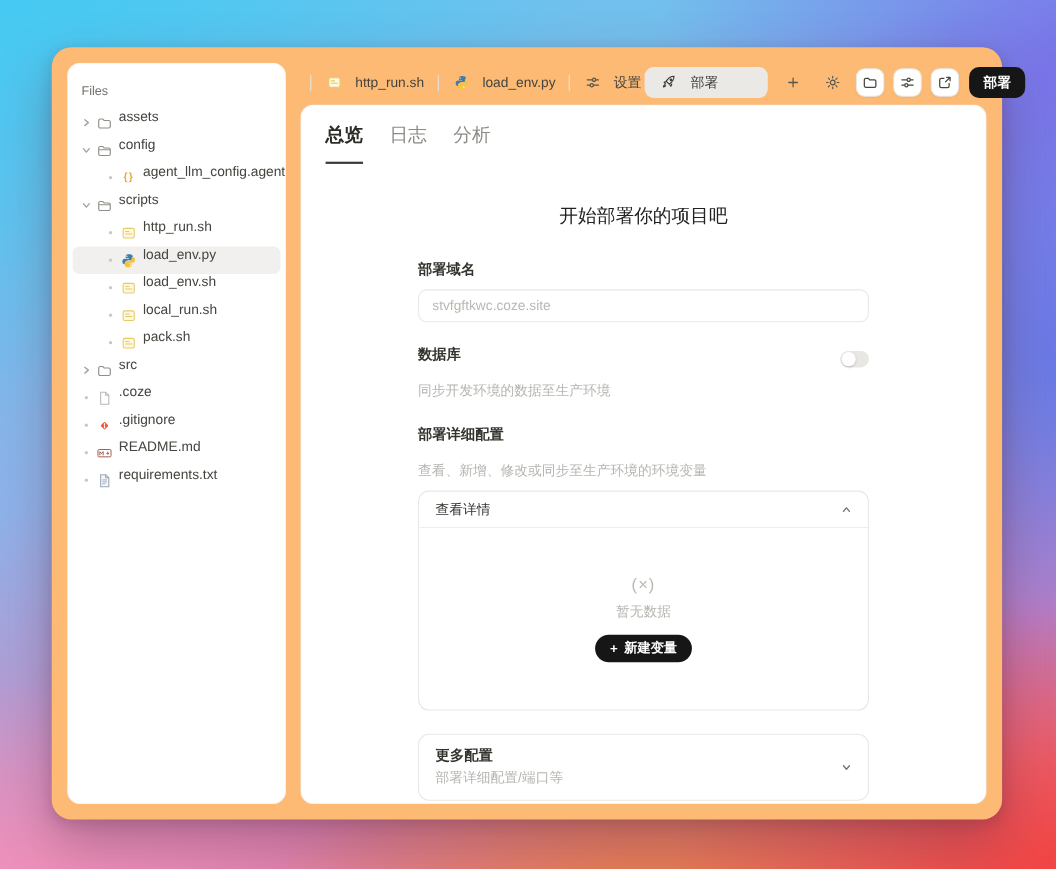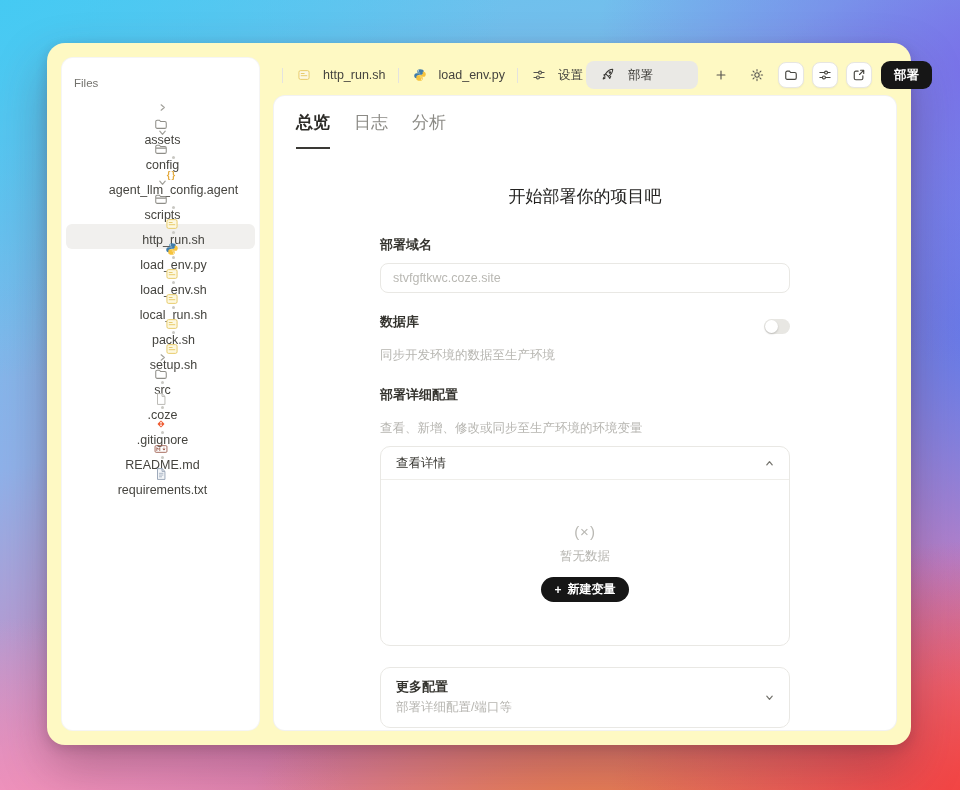--- a/index.html
+++ b/index.html
@@ -10,33 +10,33 @@
       radial-gradient(55% 48% at 102% 102%, rgba(244,62,62,.95), rgba(244,62,62,0) 70%),
       radial-gradient(52% 42% at 62% 106%, rgba(236,128,68,.95), rgba(236,128,68,0) 70%),
       radial-gradient(46% 36% at 4% 104%, rgba(246,148,186,.92), rgba(246,148,186,0) 72%),
       radial-gradient(60% 55% at 104% 8%, rgba(122,100,232,.85), rgba(122,100,232,0) 70%),
       radial-gradient(55% 65% at 103% 42%, rgba(82,110,235,.8), rgba(82,110,235,0) 70%),
       radial-gradient(80% 75% at -6% -8%, #3fcbf4, rgba(63,203,244,0) 75%),
       linear-gradient(165deg, #62c6ee 0%, #8fb2ea 45%, #dc86bc 78%, #e8706e 100%);
   }
   .window {
     position:absolute; left:47px; top:43px; width:864px; height:702px;
-    background:#fef9c3; border-radius:18px;
+    background:#fdba74; border-radius:18px;
     box-shadow: 0 24px 50px rgba(90,40,60,.35), 0 4px 12px rgba(60,30,50,.18);
   }
   
   .sidebar {
     position:absolute; left:14px; top:14px; width:199px; height:674px;
     background:#ffffff; border-radius:12px; border:1px solid rgba(0,0,0,.04);
     padding:6px 4px; overflow:hidden;
   }
   .files-label { font-size:11.5px; color:#73726d; padding:13px 0 10px 8px; }
   .row {
-    display:flex; align-items:center; height:25px; border-radius:6px;
-    padding-left:4px; cursor:default;flex-direction:column;
+    display:flex; height:25px; border-radius:6px;
+    padding-left:4px; cursor:default;
   }
   .row.lvl1 { padding-left:26px; }
   .row.selected { background:#f1f0ee; }
   .exp { width:16px; display:flex; align-items:center; justify-content:center; flex:0 0 16px; }
   .dot { width:3px; height:3px; border-radius:50%; background:#c9c8c3; }
   .fic { width:18px; display:flex; align-items:center; justify-content:center; flex:0 0 18px; margin-right:4px; }
   .lbl { font-size:12.5px; color:#45443f; white-space:nowrap; }
   .json-ic { font-size:9.5px; font-weight:700; color:#e4aa3e; letter-spacing:1px; }
   .i16 { width:14px; height:14px; display:block; }
   .i10 { width:9px; height:9px; display:block; }
@@ -228,32 +228,20 @@
         </span>
       <span class="fic">
           <svg class="i16" viewBox="0 0 16 16">
             <rect x="2.2" y="3" width="11.6" height="10" rx="1.8" fill="#fdf8e0" stroke="#e7ca67" stroke-width="1.1"></rect>
             <path d="M4.8 6.3h3.4M4.8 8.8h6.4" stroke="#e7ca67" stroke-width="1.1" stroke-linecap="round"></path>
           </svg>
         </span>
       <span class="lbl">pack.sh</span>
     </div>
 
-    <div class="row lvl1">
-      <span class="exp">
-          <span class="dot"></span>
-        </span>
-      <span class="fic">
-          <svg class="i16" viewBox="0 0 16 16">
-            <rect x="2.2" y="3" width="11.6" height="10" rx="1.8" fill="#fdf8e0" stroke="#e7ca67" stroke-width="1.1"></rect>
-            <path d="M4.8 6.3h3.4M4.8 8.8h6.4" stroke="#e7ca67" stroke-width="1.1" stroke-linecap="round"></path>
-          </svg>
-        </span>
-      <span class="lbl">setup.sh</span>
-    </div>
 
     <div class="row">
       <span class="exp">
           <svg class="i10" viewBox="0 0 10 10" fill="none" stroke="#a3a29c" stroke-width="1.4" stroke-linecap="round" stroke-linejoin="round">
             <path d="M3.5 2 7 5 3.5 8"></path>
           </svg>
         </span>
       <span class="fic">
           <svg class="i16" viewBox="0 0 16 16">
             <path d="M2 5.2c0-.9.7-1.6 1.6-1.6h2.6l1.4 1.6h4.8c.9 0 1.6.7 1.6 1.6v4.6c0 .9-.7 1.6-1.6 1.6H3.6c-.9 0-1.6-.7-1.6-1.6z" fill="none" stroke="#8f8e88" stroke-width="1.2"></path>

